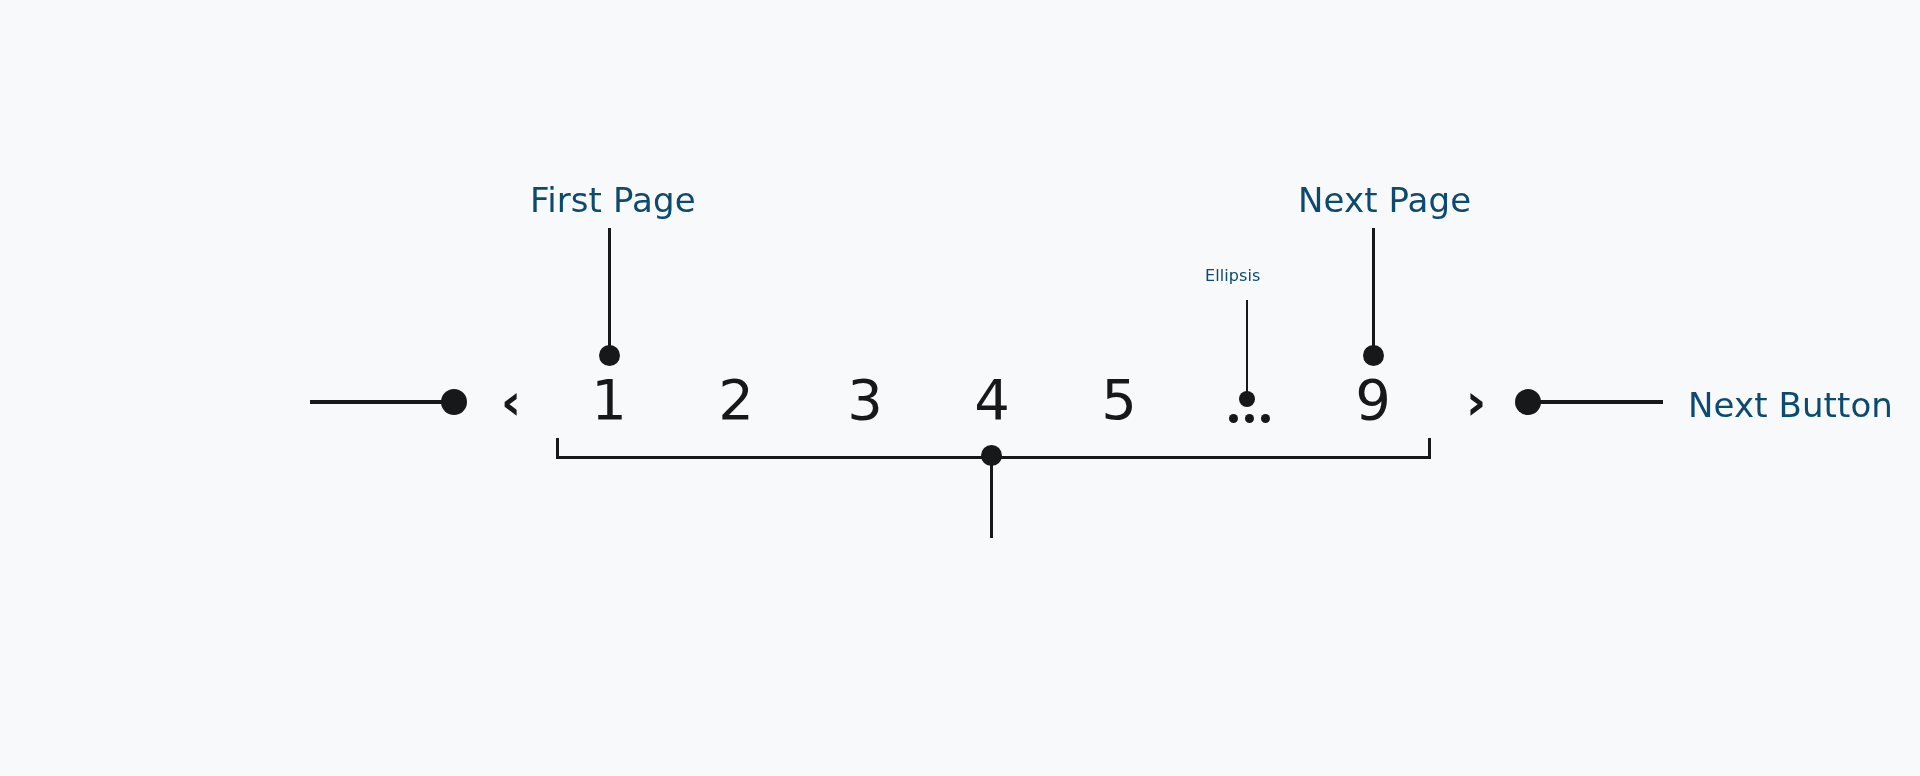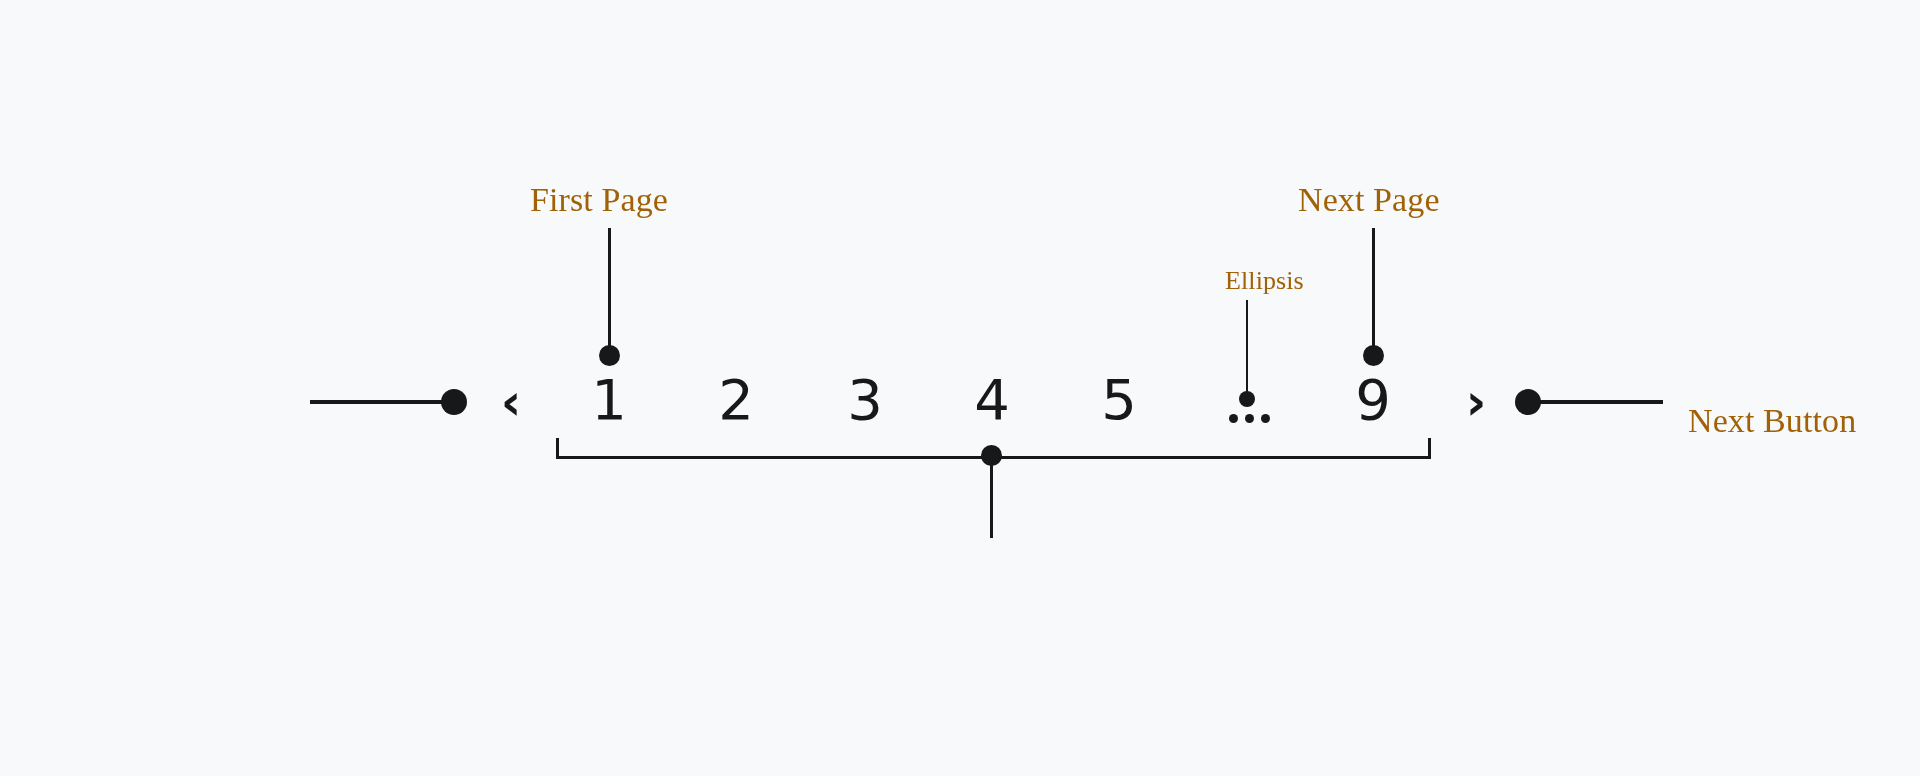--- a/index.html
+++ b/index.html
@@ -19,27 +19,26 @@
     position: relative;
     width: 1920px;
     height: 776px;
   }
   .abs { position: absolute; }
 
   
   .annot {
     font-size: 34px;
     font-weight: 400;
-    color: #a16207;
+    color: #0c4a6e;
     white-space: nowrap;
     line-height: 1;
     letter-spacing: 0.1px;
-    font-family: Liberation Serif, serif;
   }
-  .annot.small { font-size: 26px; margin-left: 20px; }
+  .annot.small { font-size: 16px; }
 
   
   .vline {
     background: #17181a;
     width: 3px;
   }
   .vline.thin { width: 2px; }
   .hline {
     background: #17181a;
     height: 4px;
@@ -100,21 +99,21 @@
   <div class="annot small abs" style="left:1205px; top:268px;">Ellipsis</div>
   <div class="vline thin abs" style="left:1246px; top:300px; height:98px;"></div>
   <div class="dot abs" style="left:1239px; top:391px; width:16px; height:16px;"></div>
 
   <div class="annot abs" style="left:1298px; top:183px;">Next Page</div>
   <div class="vline abs" style="left:1372px; top:228px; height:125px;"></div>
   <div class="dot abs" style="left:1363px; top:345px; width:21px; height:21px;"></div>
 
   <div class="dot abs" style="left:1515px; top:389px; width:26px; height:26px;"></div>
   <div class="hline abs" style="left:1538px; top:400px; width:125px;"></div>
-  <div class="annot abs" style="left:1688px; top:404px;">Next Button</div>
+  <div class="annot abs" style="left:1688px; top:388px;">Next Button</div>
 
   <div class="chev abs" style="left:491px; top:377px; width:40px; text-align:center;">‹</div>
 
   <div class="pager-num abs" style="left:578px; top:372px; width:62px;">1</div>
 
   <div class="pager-num abs" style="left:705px; top:372px; width:62px;">2</div>
 
   <div class="pager-num abs" style="left:834px; top:372px; width:62px;">3</div>
 
   <div class="pager-num abs" style="left:961px; top:372px; width:62px;">4</div>

